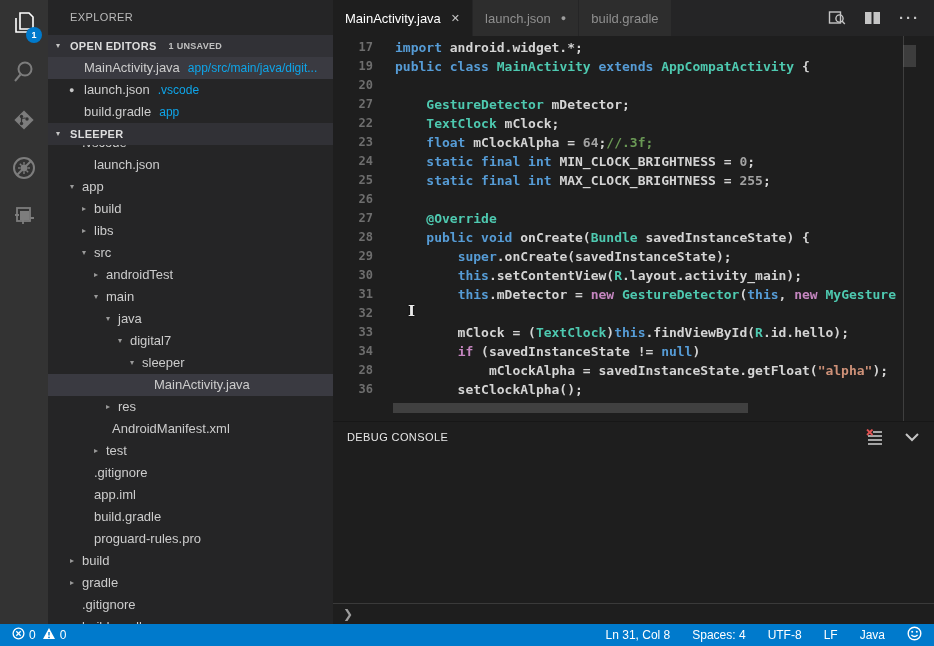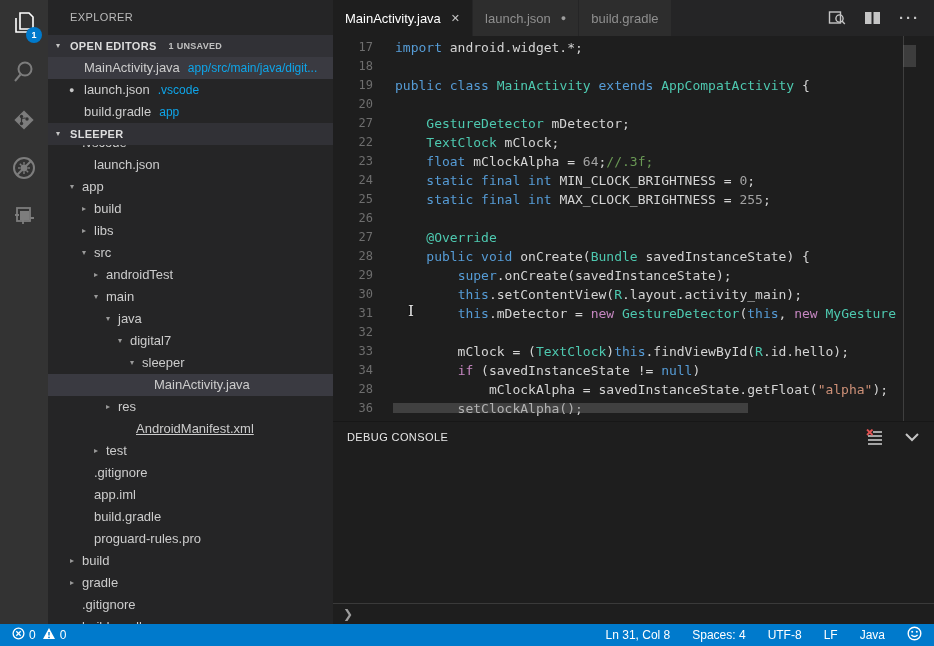--- a/index.html
+++ b/index.html
@@ -37,21 +37,21 @@
          font-size:13px; color:#8f8f8f; cursor:pointer; }
   .tab.active { background:#1e1e1e; color:#ffffff; }
   .tab .close { margin-left:10px; font-size:11px; color:#c5c5c5; cursor:pointer; }
   .tab .dirty { margin-left:10px; font-size:9px; color:#9d9d9d; }
   .tab-actions { margin-left:auto; display:flex; align-items:center; gap:18px; padding-right:14px; }
   .tab-actions .ticon { cursor:pointer; display:flex; align-items:center; }
   .more-dots { color:#c5c5c5; font-size:15px; font-weight:bold; letter-spacing:2px; line-height:10px; }
 
   
   .editor { position:absolute; top:36px; left:0; right:18px; height:385px; background:#1e1e1e; overflow:hidden;
-            font-family:"DejaVu Sans Mono",monospace; font-size:13px; padding-top:2px; }
+            font-family:"DejaVu Sans Mono",monospace; font-size:13px; padding-top:2px;font-weight:bold; }
   .line { height:19px; line-height:19px; white-space:pre; display:flex; }
   .gutter { width:40px; flex:none; text-align:right; color:#6e6e6e; font-size:12px; }
   .codetxt { margin-left:22px; color:#d4d4d4; }
   .tk-k { color:#569cd6; }
   .tk-c { color:#c586c0; }
   .tk-t { color:#4ec9b0; }
   .tk-n { color:#a3a3a3; }
   .tk-m { color:#6a9955; }
   .tk-s { color:#ce9178; }
   .tk-p { color:#d4d4d4; }
@@ -211,21 +211,21 @@
           <span>sleeper</span>
         </div>
         <div class="row sel" style="padding-left: 94px;">
           <span class="twisty"></span>
           <span>MainActivity.java</span>
         </div>
         <div class="row" style="padding-left: 58px;">
           <span class="twisty">▸</span>
           <span>res</span>
         </div>
-        <div class="row" style="padding-left: 76px; text-decoration: underline;">
+        <div class="row" style="padding-left: 52px;">
           <span class="twisty"></span>
           <span>AndroidManifest.xml</span>
         </div>
         <div class="row" style="padding-left: 46px;">
           <span class="twisty">▸</span>
           <span>test</span>
         </div>
         <div class="row" style="padding-left: 34px;">
           <span class="twisty"></span>
           <span>.gitignore</span>
@@ -289,21 +289,20 @@
             <rect x="1" y="1" width="15" height="12" fill="#c5c5c5"></rect>
             <line x1="8.5" y1="1" x2="8.5" y2="13" stroke="#252526" stroke-width="2"></line>
           </svg>
         </span>
         <span class="ticon more-dots">···</span>
       </div>
     </div>
 
     <div class="editor" id="editor">
       <div class="line"><span class="gutter">17</span><span class="codetxt"><span class="tk-k">import</span><span class="tk-p"> android.widget.*;</span></span></div>
-        <div class="line"><span class="gutter">18</span><span class="codetxt"></span></div>
         <div class="line"><span class="gutter">19</span><span class="codetxt"><span class="tk-k">public</span><span class="tk-p"> </span><span class="tk-k">class</span><span class="tk-p"> </span><span class="tk-t">MainActivity</span><span class="tk-p"> </span><span class="tk-k">extends</span><span class="tk-p"> </span><span class="tk-t">AppCompatActivity</span><span class="tk-p"> {</span></span></div>
         <div class="line"><span class="gutter">20</span><span class="codetxt"></span></div>
         <div class="line"><span class="gutter">27</span><span class="codetxt"><span class="tk-p">    </span><span class="tk-t">GestureDetector</span><span class="tk-p"> mDetector;</span></span></div>
         <div class="line"><span class="gutter">22</span><span class="codetxt"><span class="tk-p">    </span><span class="tk-t">TextClock</span><span class="tk-p"> mClock;</span></span></div>
         <div class="line"><span class="gutter">23</span><span class="codetxt"><span class="tk-p">    </span><span class="tk-k">float</span><span class="tk-p"> mClockAlpha = </span><span class="tk-n">64</span><span class="tk-p">;</span><span class="tk-m">//.3f;</span></span></div>
         <div class="line"><span class="gutter">24</span><span class="codetxt"><span class="tk-p">    </span><span class="tk-k">static</span><span class="tk-p"> </span><span class="tk-k">final</span><span class="tk-p"> </span><span class="tk-k">int</span><span class="tk-p"> MIN_CLOCK_BRIGHTNESS = </span><span class="tk-n">0</span><span class="tk-p">;</span></span></div>
         <div class="line"><span class="gutter">25</span><span class="codetxt"><span class="tk-p">    </span><span class="tk-k">static</span><span class="tk-p"> </span><span class="tk-k">final</span><span class="tk-p"> </span><span class="tk-k">int</span><span class="tk-p"> MAX_CLOCK_BRIGHTNESS = </span><span class="tk-n">255</span><span class="tk-p">;</span></span></div>
         <div class="line"><span class="gutter">26</span><span class="codetxt"></span></div>
         <div class="line"><span class="gutter">27</span><span class="codetxt"><span class="tk-p">    </span><span class="tk-t">@Override</span></span></div>
         <div class="line"><span class="gutter">28</span><span class="codetxt"><span class="tk-p">    </span><span class="tk-k">public</span><span class="tk-p"> </span><span class="tk-k">void</span><span class="tk-p"> onCreate(</span><span class="tk-t">Bundle</span><span class="tk-p"> savedInstanceState) {</span></span></div>

